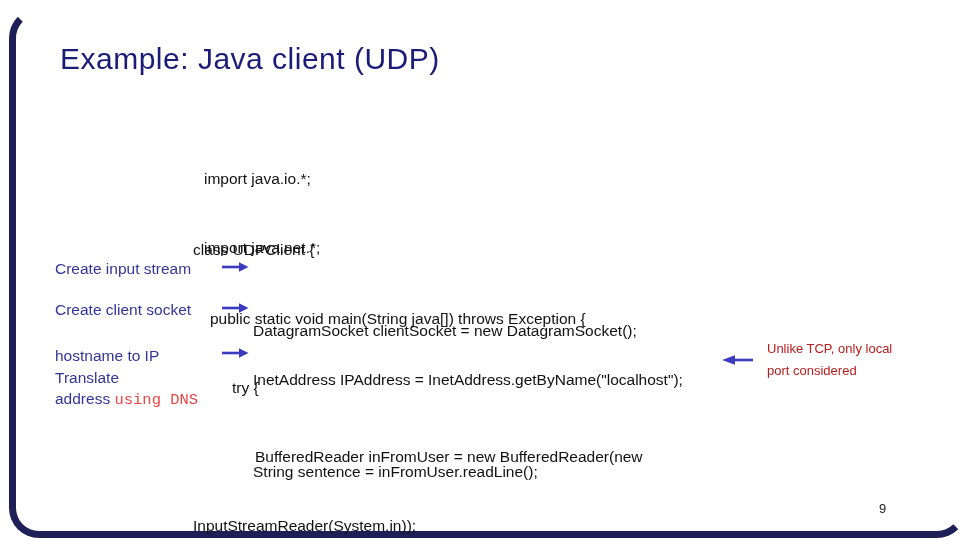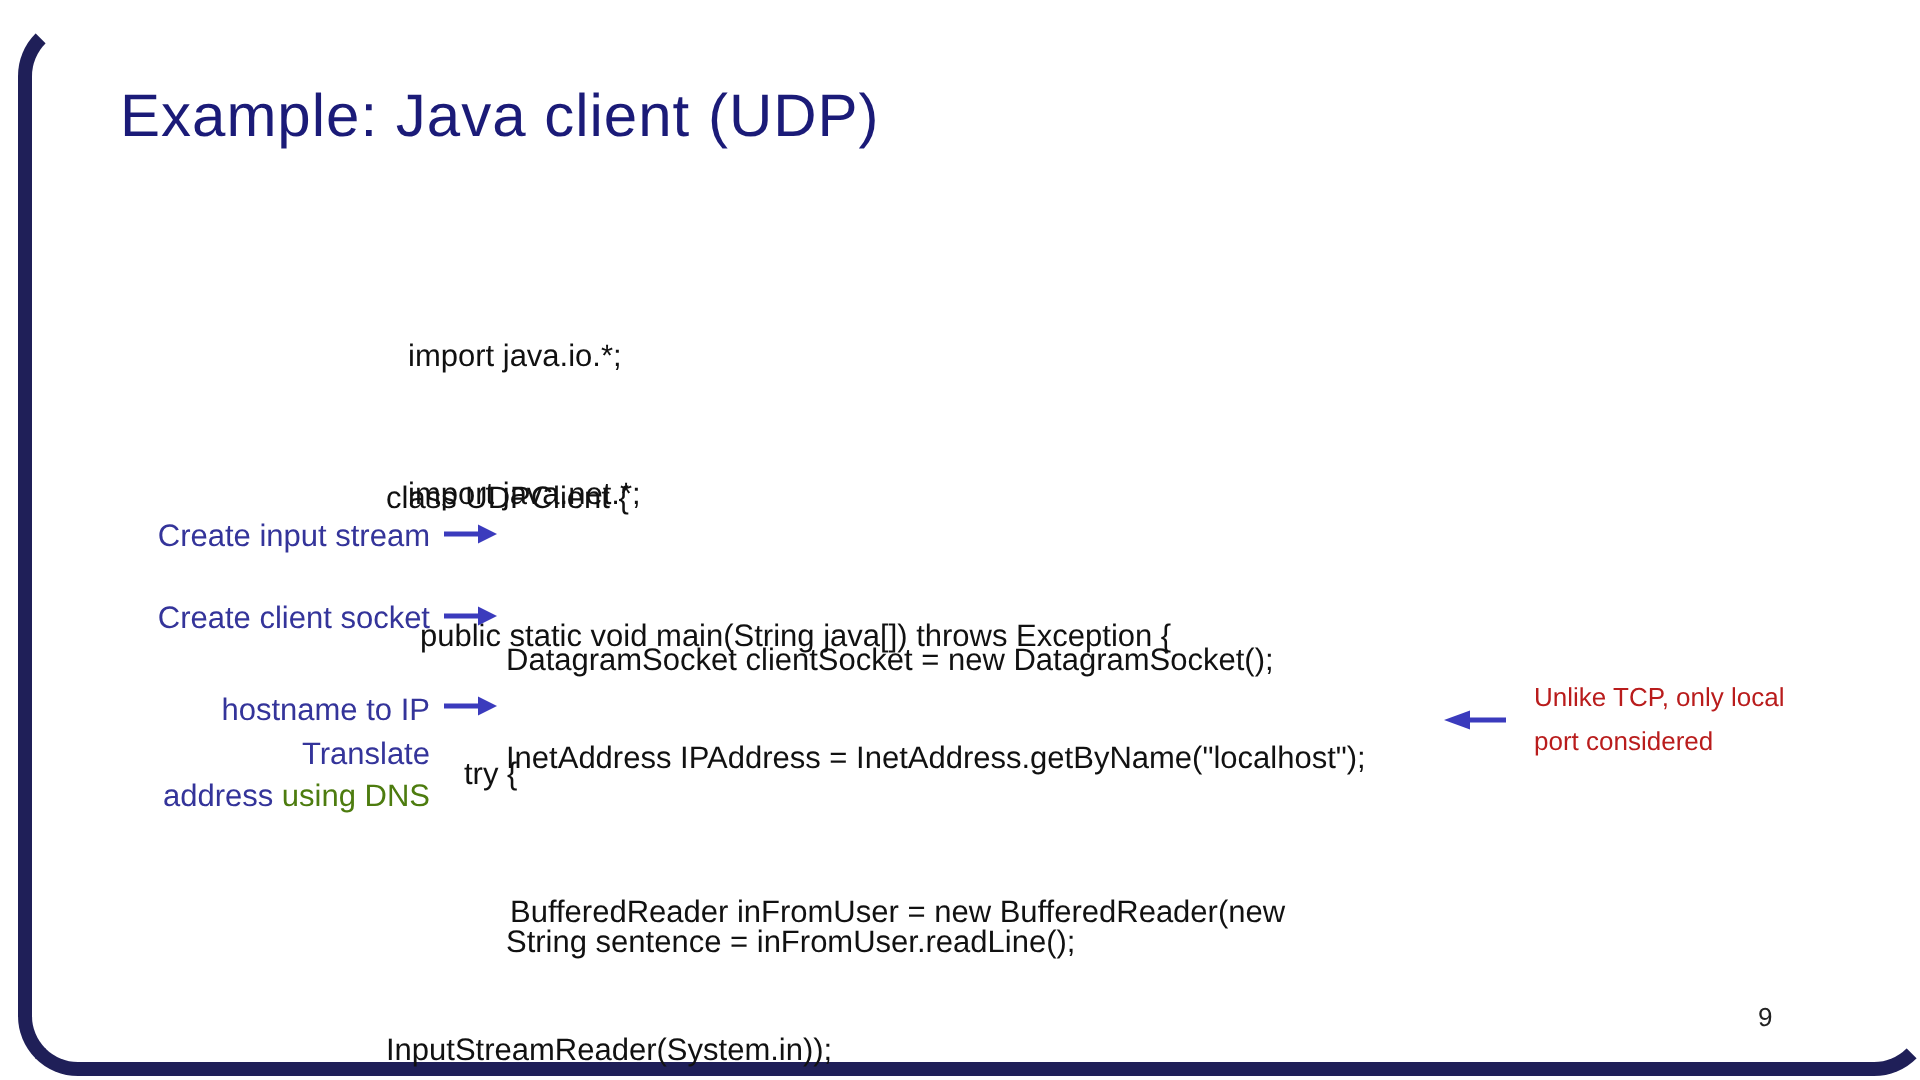--- a/index.html
+++ b/index.html
@@ -22,27 +22,27 @@
   .code{position:absolute;color:#111;font-size:15.5px;line-height:23px;white-space:pre;}
   .imports{left:204px;top:121px;}
   .classblock{left:193px;top:192px;}
   .socketline{left:253px;top:319px;text-align:right;}
   .inetline{left:253px;top:368px;text-align:right;}
   .bufblock{left:253px;top:414px;}
   .i1{padding-left:17px;}
   .i2{padding-left:39px;}
   .i3{padding-left:62px;}
   .ann{
-    position:absolute;width:160px;left:55px;text-align:right;
+    position:absolute;width:160px;left:55px;text-align:left;
     color:#34349a;font-size:15.5px;line-height:22px;
   }
   .a1{top:258px;}
   .a2{top:299px;}
   .a3{top:345px;line-height:21.5px;}
-  .red{color:#4d7c0f;}
+  .red{color:#ef4444;font-family:Liberation Mono, monospace;}
   .arrow{position:absolute;height:12px;}
   .arrow svg{display:block;}
   .r1{left:221px;top:261px;}
   .r2{left:221px;top:302px;}
   .r3{left:221px;top:347px;}
   .l1{left:720px;top:354px;}
   .note{
     position:absolute;left:767px;top:338px;
     color:#b91c1c;font-size:13px;line-height:22px;
   }

